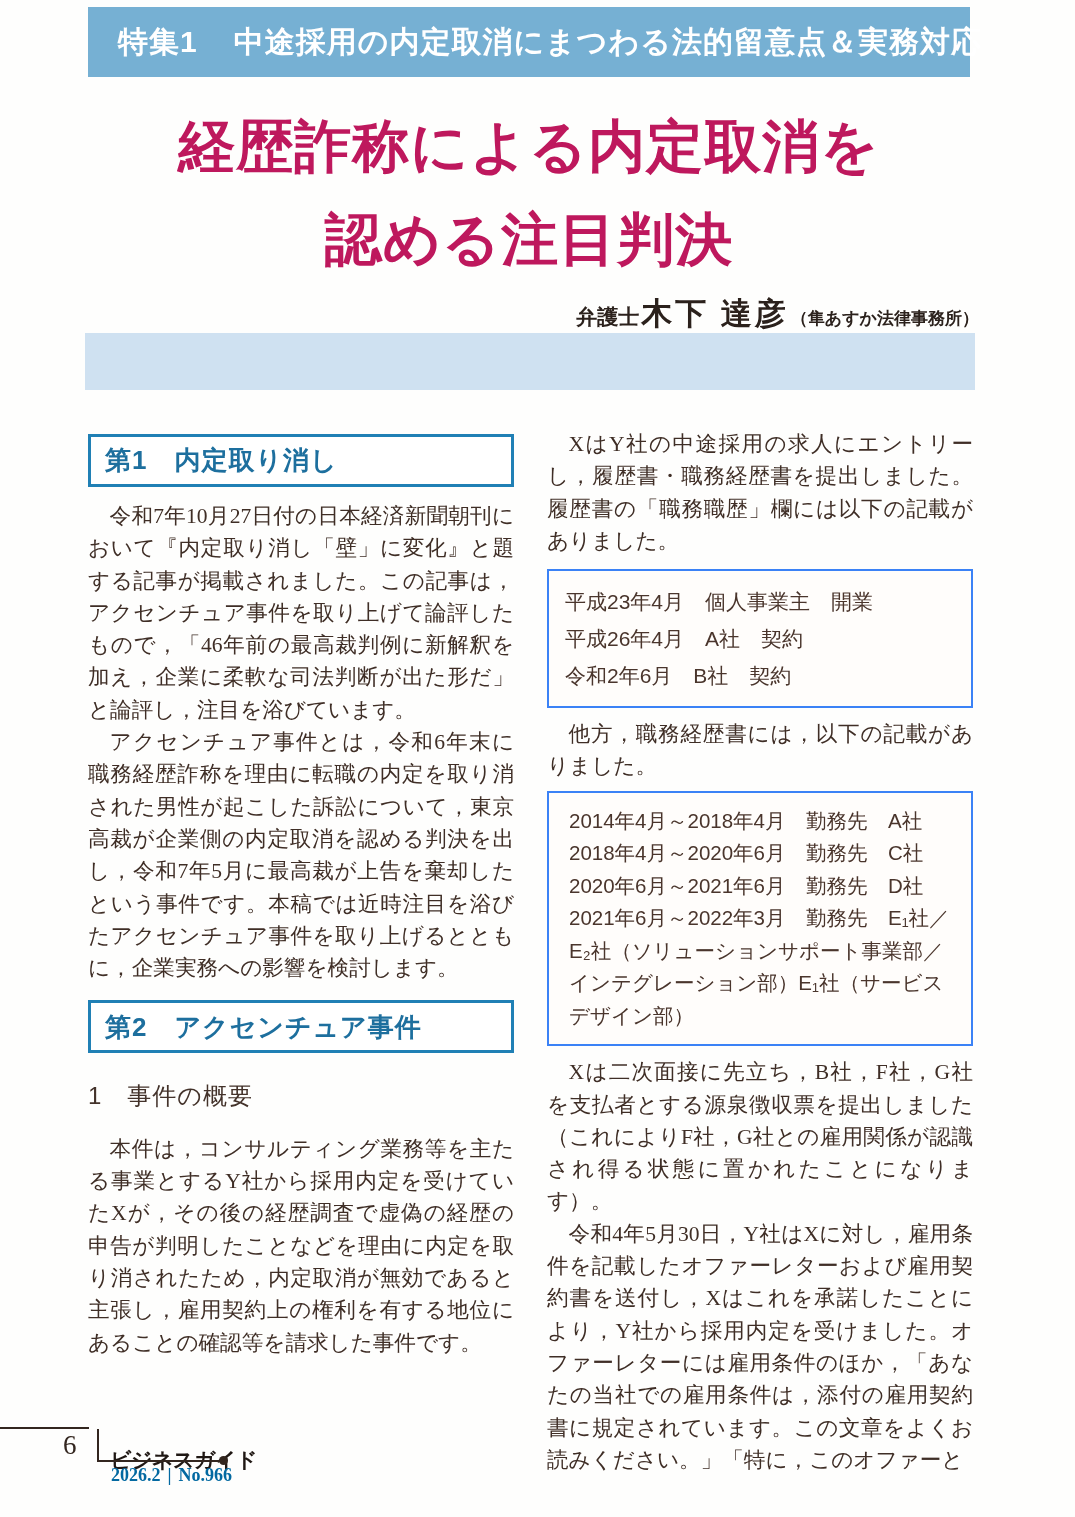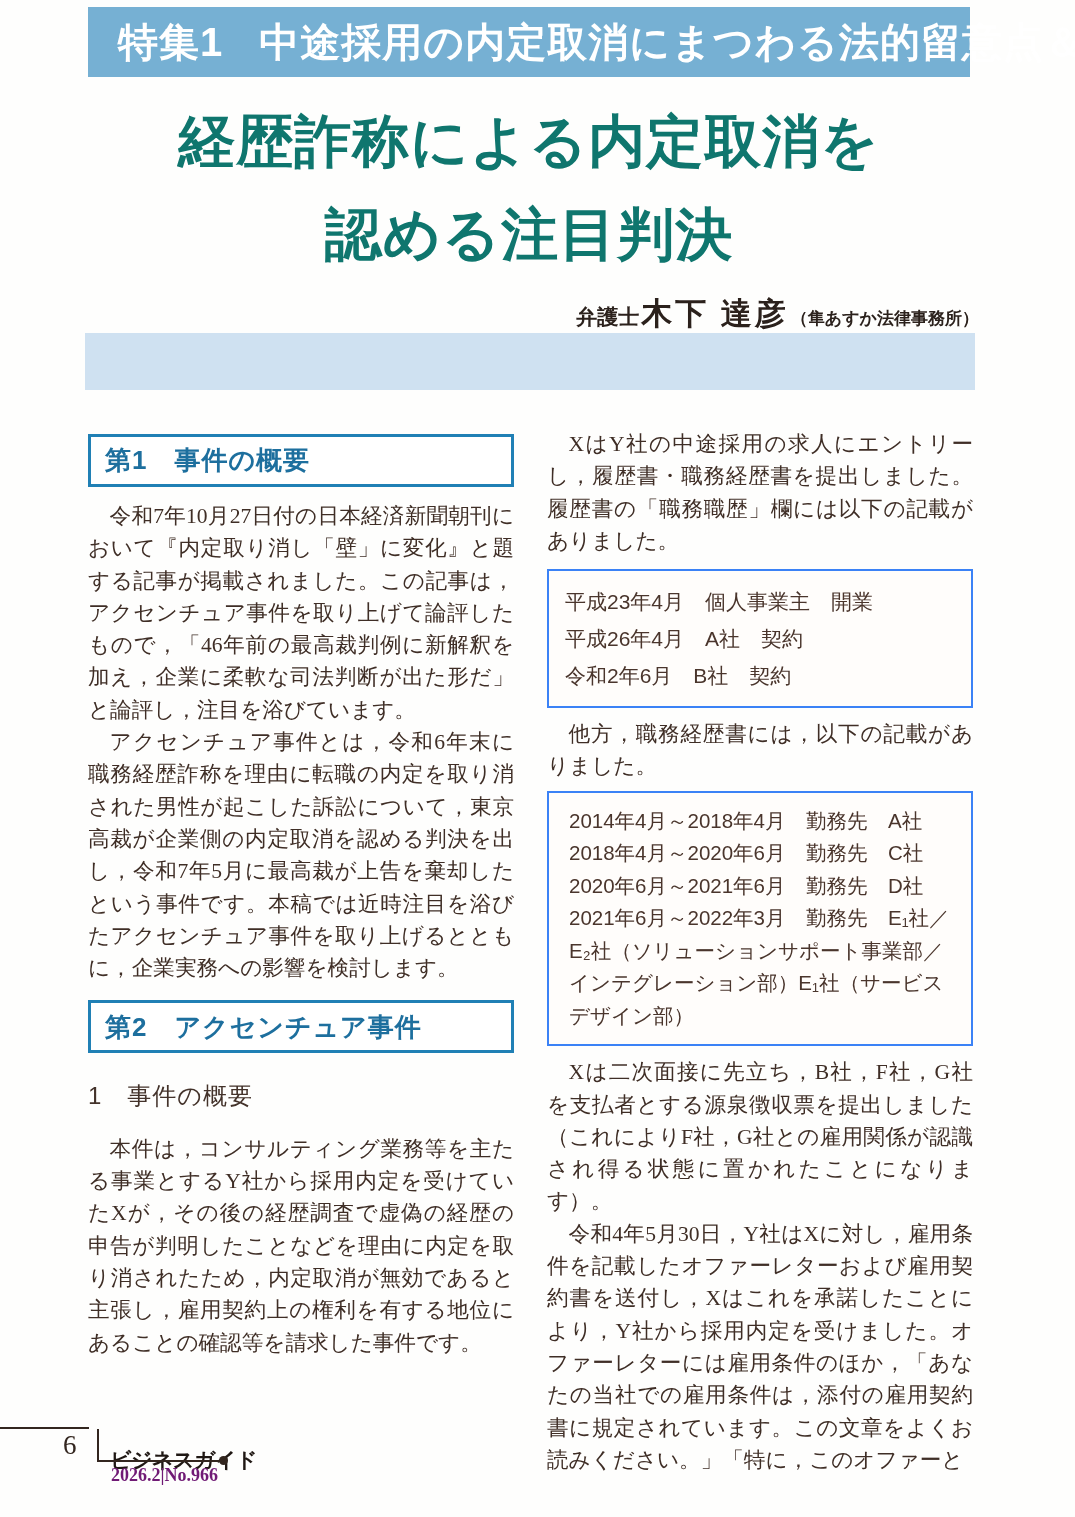--- a/index.html
+++ b/index.html
@@ -6,27 +6,27 @@
   .page{
     position:relative; width:1075px; height:1517px; background:#fefefdff;
     font-family:"Liberation Serif", serif; overflow:hidden;
   }
   
   .banner{
     position:absolute; left:88px; top:7px; width:882px; height:70px;
     background:#76b0d3; box-sizing:border-box;
     display:flex; align-items:center; padding-left:30px; gap:36px;
     font-family:"Liberation Sans", sans-serif; font-weight:bold;
-    color:#ffffff; font-size:40px; letter-spacing:1px; white-space:nowrap;
+    color:#ffffff; font-size:30px; letter-spacing:1px; white-space:nowrap;
   }
   
   .title{
     position:absolute; left:88px; top:100px; width:882px;
-    text-align:center; font-family:Liberation Mono, monospace;
-    font-weight:bold; font-size:57px; line-height:93px; color:#0f766e;
+    text-align:center; font-family:Liberation Serif, serif;
+    font-weight:bold; font-size:57px; line-height:93px; color:#be185d;
     letter-spacing:1px;
   }
   
   .author{
     position:absolute; right:96px; top:293px;
     display:flex; align-items:baseline; gap:2px; white-space:nowrap;
     font-family:"Liberation Sans", sans-serif; color:#2b211c;
   }
   .author .role{font-size:21px; font-weight:bold;}
   .author .name{font-size:31px; font-weight:bold; letter-spacing:3px;}
@@ -75,21 +75,21 @@
   .f-logo{
     position:absolute; left:110px; top:1446px;
     font-family:"Liberation Sans", sans-serif; font-weight:bold;
     font-size:21px; letter-spacing:-0.5px; color:#1f1713; white-space:nowrap;
   }
   .f-underline{ position:absolute; left:97px; top:1460px; width:127px; height:2px; background:#33261f; }
   .f-dot{ position:absolute; left:219px; top:1456px; width:9px; height:9px; border-radius:50%; background:#33261f; }
   .f-issue{
     position:absolute; left:111px; top:1465px;
     font-family:"Liberation Serif", serif; font-weight:bold; font-size:18px;
-    color:#701a75; display:flex; align-items:baseline; white-space:nowrap;
+    color:#0369a1; display:flex; align-items:baseline; gap:7px; white-space:nowrap;
   }
 </style>
 </head>
 <body>
 
 <div class="page">
 
   <div class="banner">
     <span>特集1</span>
     <span>中途採用の内定取消にまつわる法的留意点＆実務対応</span>
@@ -103,21 +103,21 @@
   <div class="author">
     <span class="role">弁護士</span>
     <span class="name">木下 達彦</span>
     <span class="aff">（隼あすか法律事務所）</span>
   </div>
 
   <div class="band"></div>
 
   <div class="col col-left">
     <div class="section-box">
-      <span>第1　事件の概要</span>
+      <span>第1　内定取り消し</span>
     </div>
     <p class="body">令和7年10月27日付の日本経済新聞朝刊において『内定取り消し「壁」に変化』と題する記事が掲載されました。この記事は，アクセンチュア事件を取り上げて論評したもので，「46年前の最高裁判例に新解釈を加え，企業に柔軟な司法判断が出た形だ」と論評し，注目を浴びています。</p>
     <p class="body">アクセンチュア事件とは，令和6年末に職務経歴詐称を理由に転職の内定を取り消された男性が起こした訴訟について，東京高裁が企業側の内定取消を認める判決を出し，令和7年5月に最高裁が上告を棄却したという事件です。本稿では近時注目を浴びたアクセンチュア事件を取り上げるとともに，企業実務への影響を検討します。</p>
     <div class="section-box second">
       <span>第2　アクセンチュア事件</span>
     </div>
     <div class="subheading">1　事件の概要</div>
     <p class="body">本件は，コンサルティング業務等を主たる事業とするY社から採用内定を受けていたXが，その後の経歴調査で虚偽の経歴の申告が判明したことなどを理由に内定を取り消されたため，内定取消が無効であると主張し，雇用契約上の権利を有する地位にあることの確認等を請求した事件です。</p>
   </div>
 

